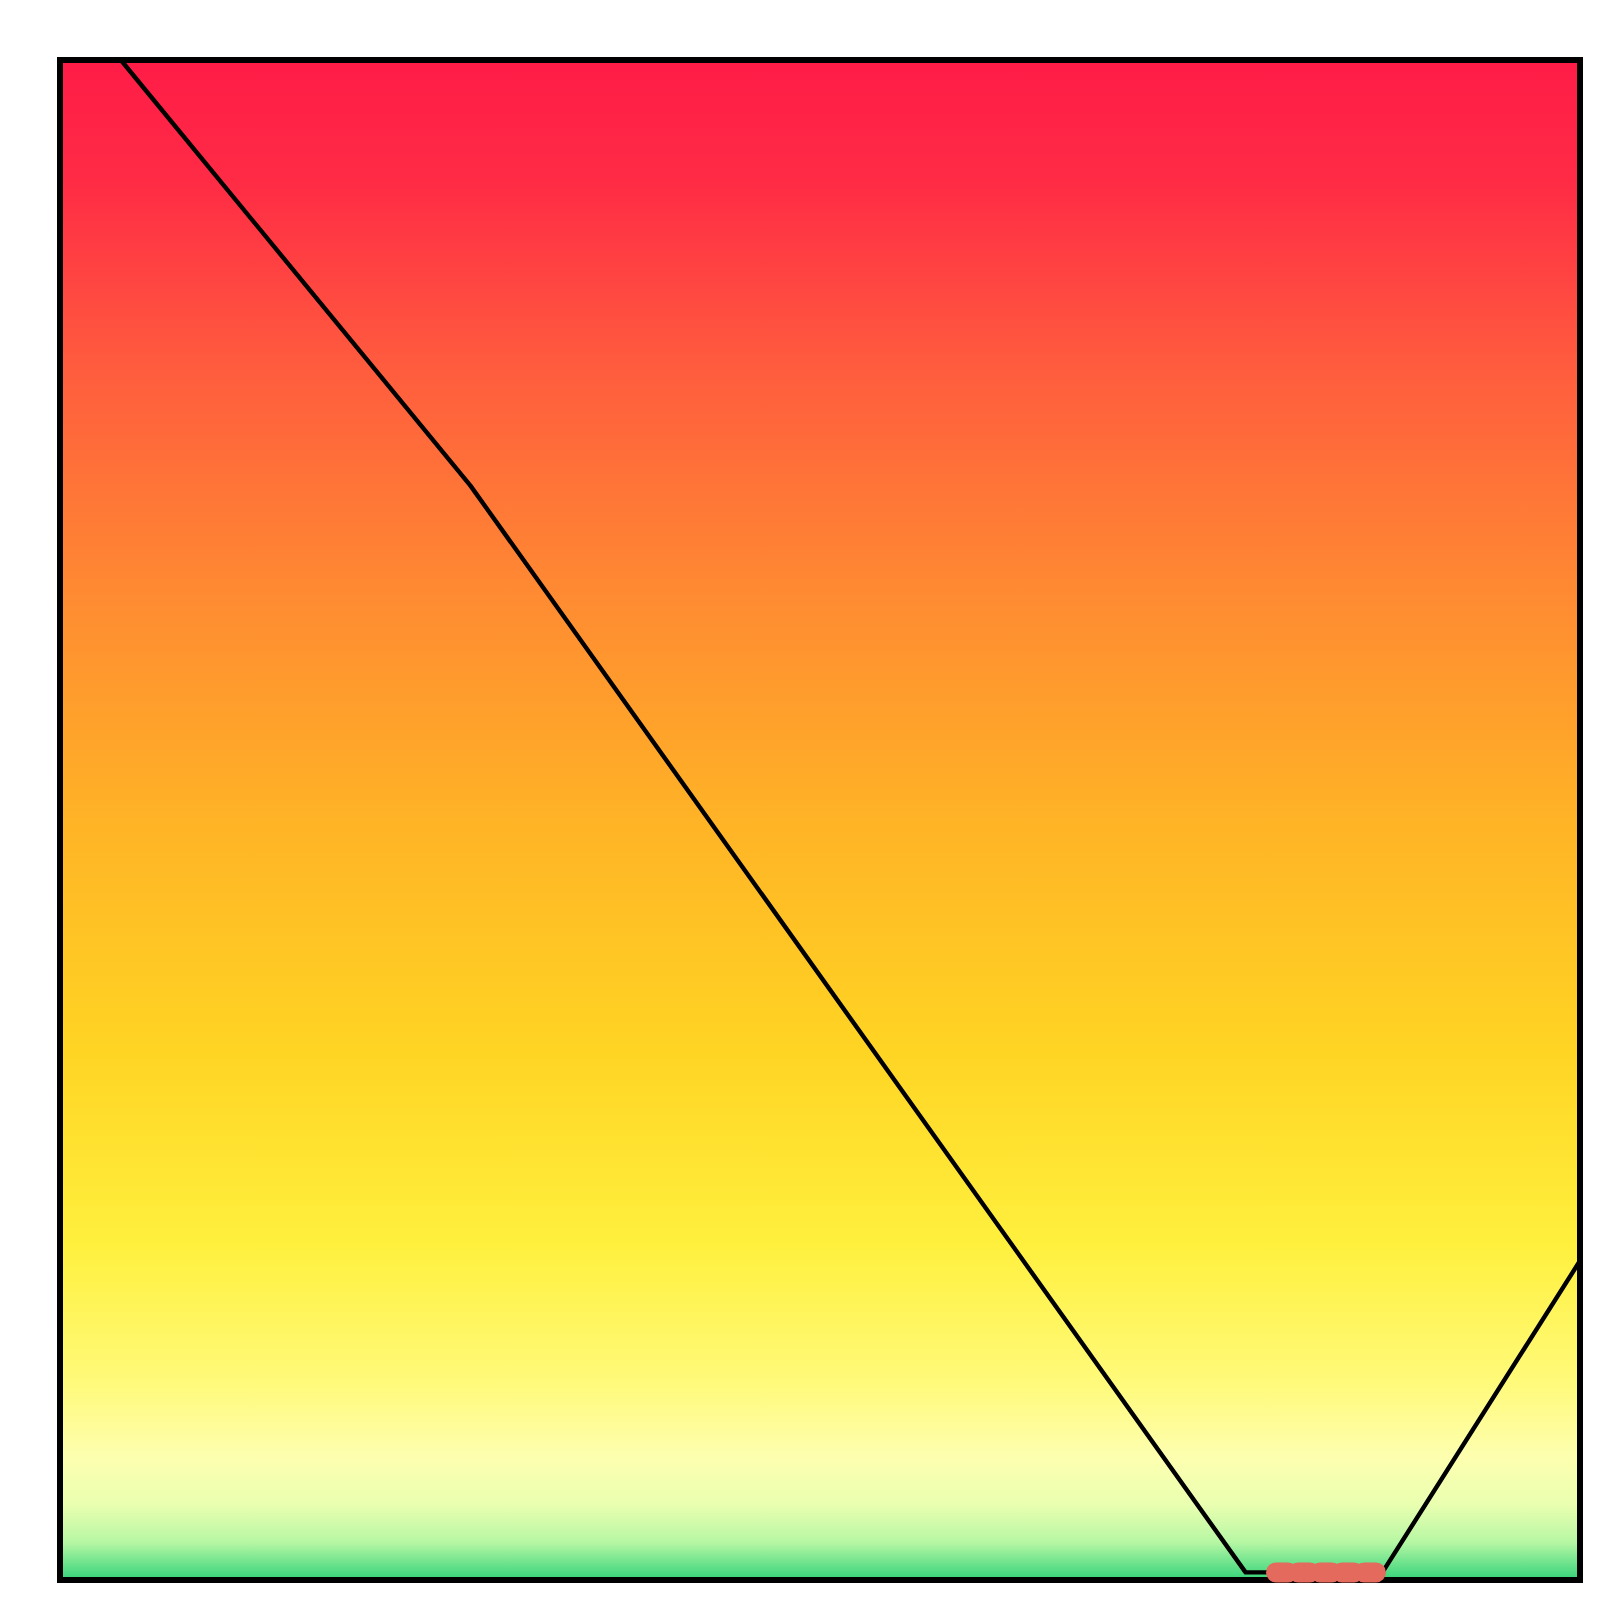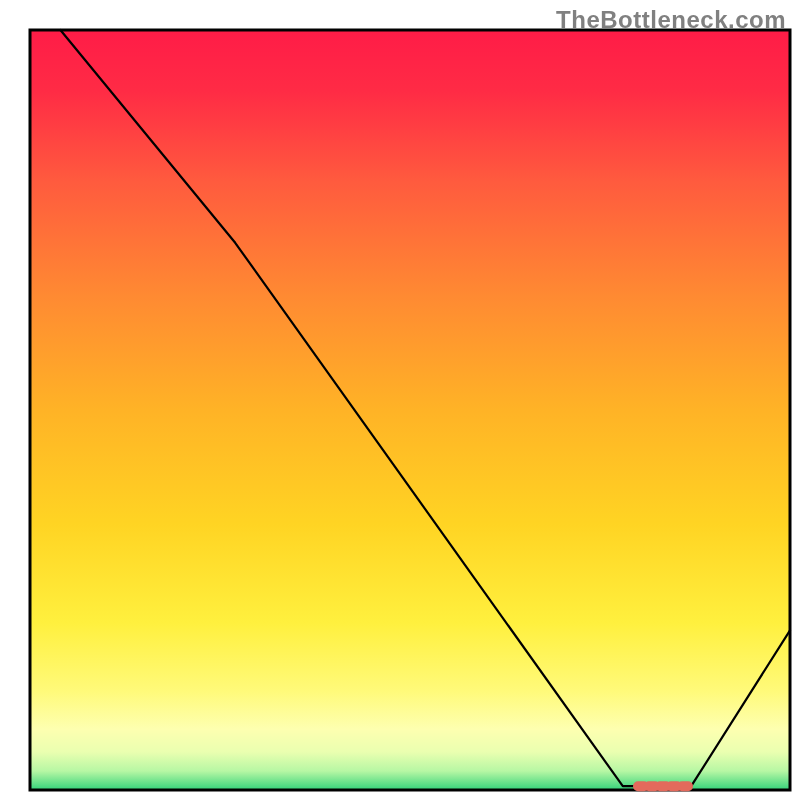--- a/index.html
+++ b/index.html
@@ -34,21 +34,20 @@
     width: 800px;
     height: 800px;
     z-index: 10;
   }
 </style>
 </head>
 <body>
 
 <div class="canvas">
 
-  <div class="watermark">TheBottleneck.com</div>
 
   <svg class="chart-svg" viewBox="0 0 800 800" preserveAspectRatio="none">
     <defs>
       <linearGradient id="bg-gradient" x1="0" y1="0" x2="0" y2="1">
           <stop offset="0%" stop-color="#ff1c47"></stop>
           <stop offset="8%" stop-color="#ff2b45"></stop>
           <stop offset="20%" stop-color="#ff5b3e"></stop>
           <stop offset="35%" stop-color="#ff8a32"></stop>
           <stop offset="50%" stop-color="#ffb326"></stop>
           <stop offset="65%" stop-color="#ffd423"></stop>

